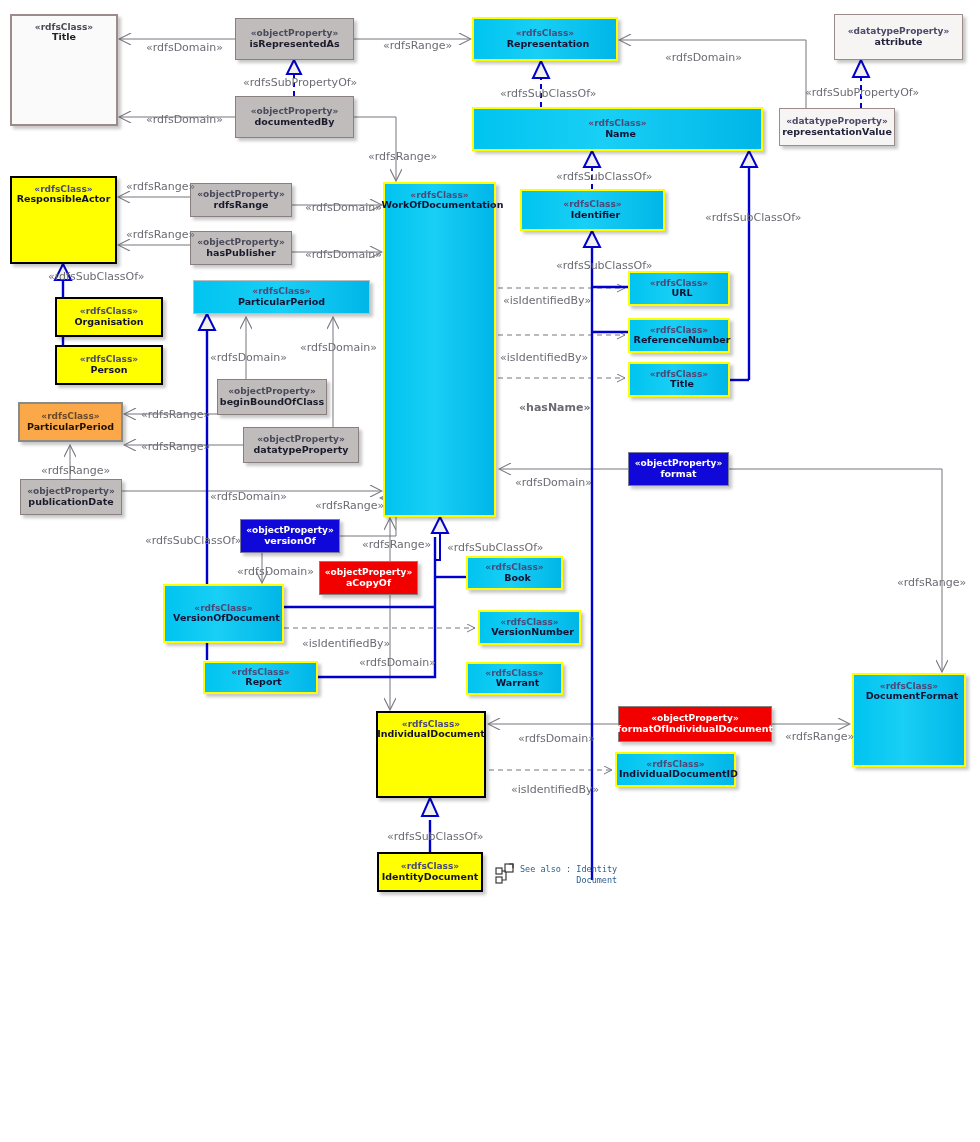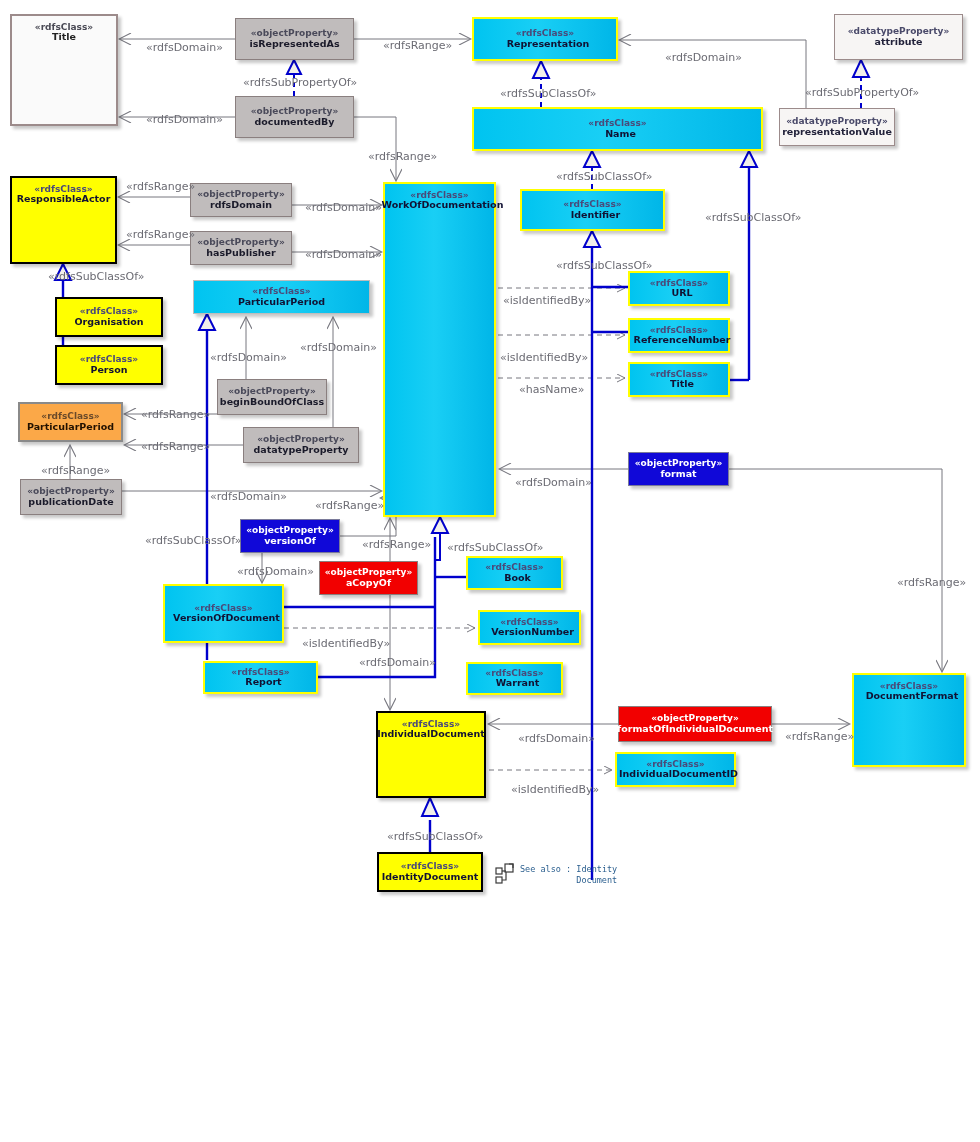--- a/index.html
+++ b/index.html
@@ -213,21 +213,21 @@
       <div class="node dprop" style="left: 779px; top: 108px; width: 116px; height: 38px;">
         <div class="stereo">«datatypeProperty»</div>
         <div class="nm">representationValue</div>
       </div>
       <div class="node ycls" style="left: 10px; top: 176px; width: 107px; height: 88px; justify-content: flex-start; padding-top: 6px;">
         <div class="stereo">«rdfsClass»</div>
         <div class="nm">ResponsibleActor</div>
       </div>
       <div class="node prop" style="left: 190px; top: 183px; width: 102px; height: 34px;">
         <div class="stereo">«objectProperty»</div>
-        <div class="nm">rdfsDomain</div>
+        <div class="nm">rdfsRange</div>
       </div>
       <div class="node cls" style="left: 383px; top: 182px; width: 113px; height: 335px; justify-content: flex-start; padding-top: 6px;">
         <div class="stereo">«rdfsClass»</div>
         <div class="nm">WorkOfDocumentation</div>
       </div>
       <div class="node cls" style="left: 520px; top: 189px; width: 145px; height: 42px;">
         <div class="stereo">«rdfsClass»</div>
         <div class="nm">Identifier</div>
       </div>
       <div class="node prop" style="left: 190px; top: 231px; width: 102px; height: 34px;">
@@ -343,21 +343,21 @@
       <div class="edgelbl" style="left: 705px; top: 211px;">«rdfsSubClassOf»</div>
       <div class="edgelbl" style="left: 126px; top: 228px;">«rdfsRange»</div>
       <div class="edgelbl" style="left: 305px; top: 248px;">«rdfsDomain»</div>
       <div class="edgelbl" style="left: 556px; top: 259px;">«rdfsSubClassOf»</div>
       <div class="edgelbl" style="left: 48px; top: 270px;">«rdfsSubClassOf»</div>
       <div class="edgelbl" style="left: 503px; top: 294px;">«isIdentifiedBy»</div>
       <div class="edgelbl" style="left: 210px; top: 351px;">«rdfsDomain»</div>
       <div class="edgelbl" style="left: 300px; top: 341px;">«rdfsDomain»</div>
       <div class="edgelbl" style="left: 500px; top: 351px;">«isIdentifiedBy»</div>
       <div class="edgelbl" style="left: 141px; top: 408px;">«rdfsRange»</div>
-      <div class="edgelbl" style="left: 519px; top: 383px;">«hasName»</div>
+      <div class="edgelbl" style="left: 519px; top: 401px; font-weight: bold;">«hasName»</div>
       <div class="edgelbl" style="left: 141px; top: 440px;">«rdfsRange»</div>
       <div class="edgelbl" style="left: 41px; top: 464px;">«rdfsRange»</div>
       <div class="edgelbl" style="left: 210px; top: 490px;">«rdfsDomain»</div>
       <div class="edgelbl" style="left: 515px; top: 476px;">«rdfsDomain»</div>
       <div class="edgelbl" style="left: 315px; top: 499px;">«rdfsRange»</div>
       <div class="edgelbl" style="left: 145px; top: 534px;">«rdfsSubClassOf»</div>
       <div class="edgelbl" style="left: 362px; top: 538px;">«rdfsRange»</div>
       <div class="edgelbl" style="left: 447px; top: 541px;">«rdfsSubClassOf»</div>
       <div class="edgelbl" style="left: 237px; top: 565px;">«rdfsDomain»</div>
       <div class="edgelbl" style="left: 897px; top: 576px;">«rdfsRange»</div>

